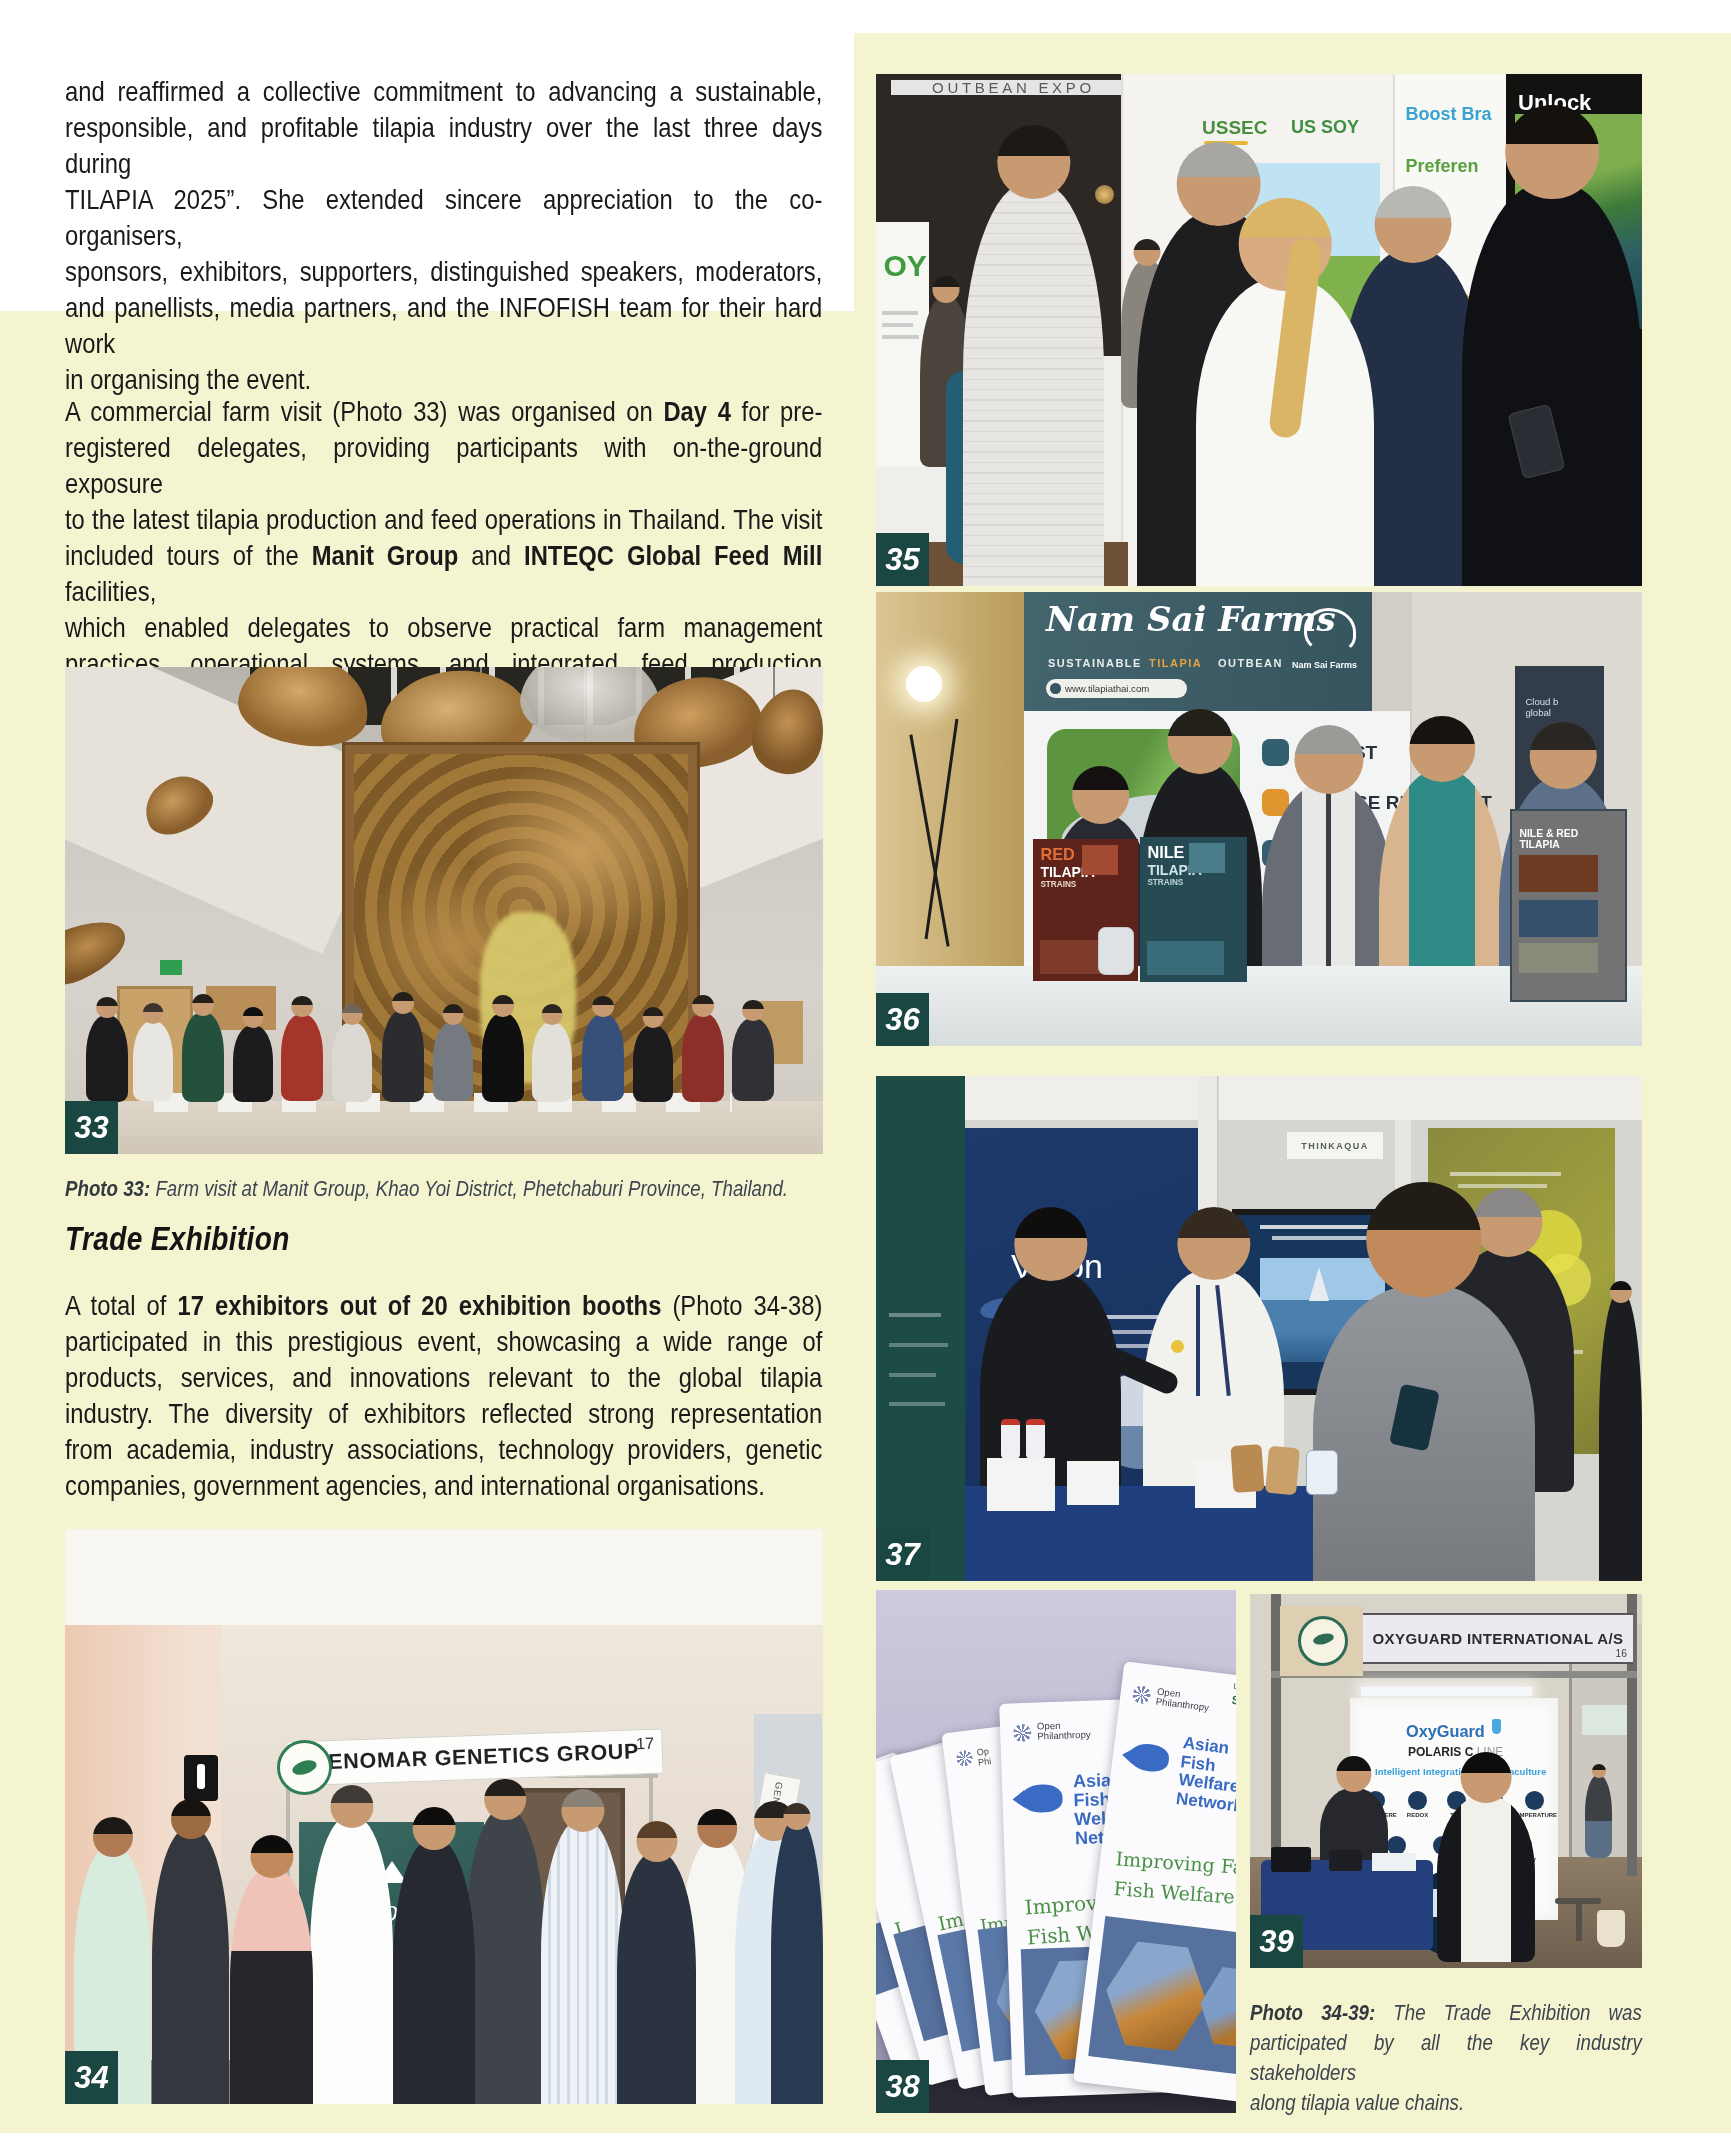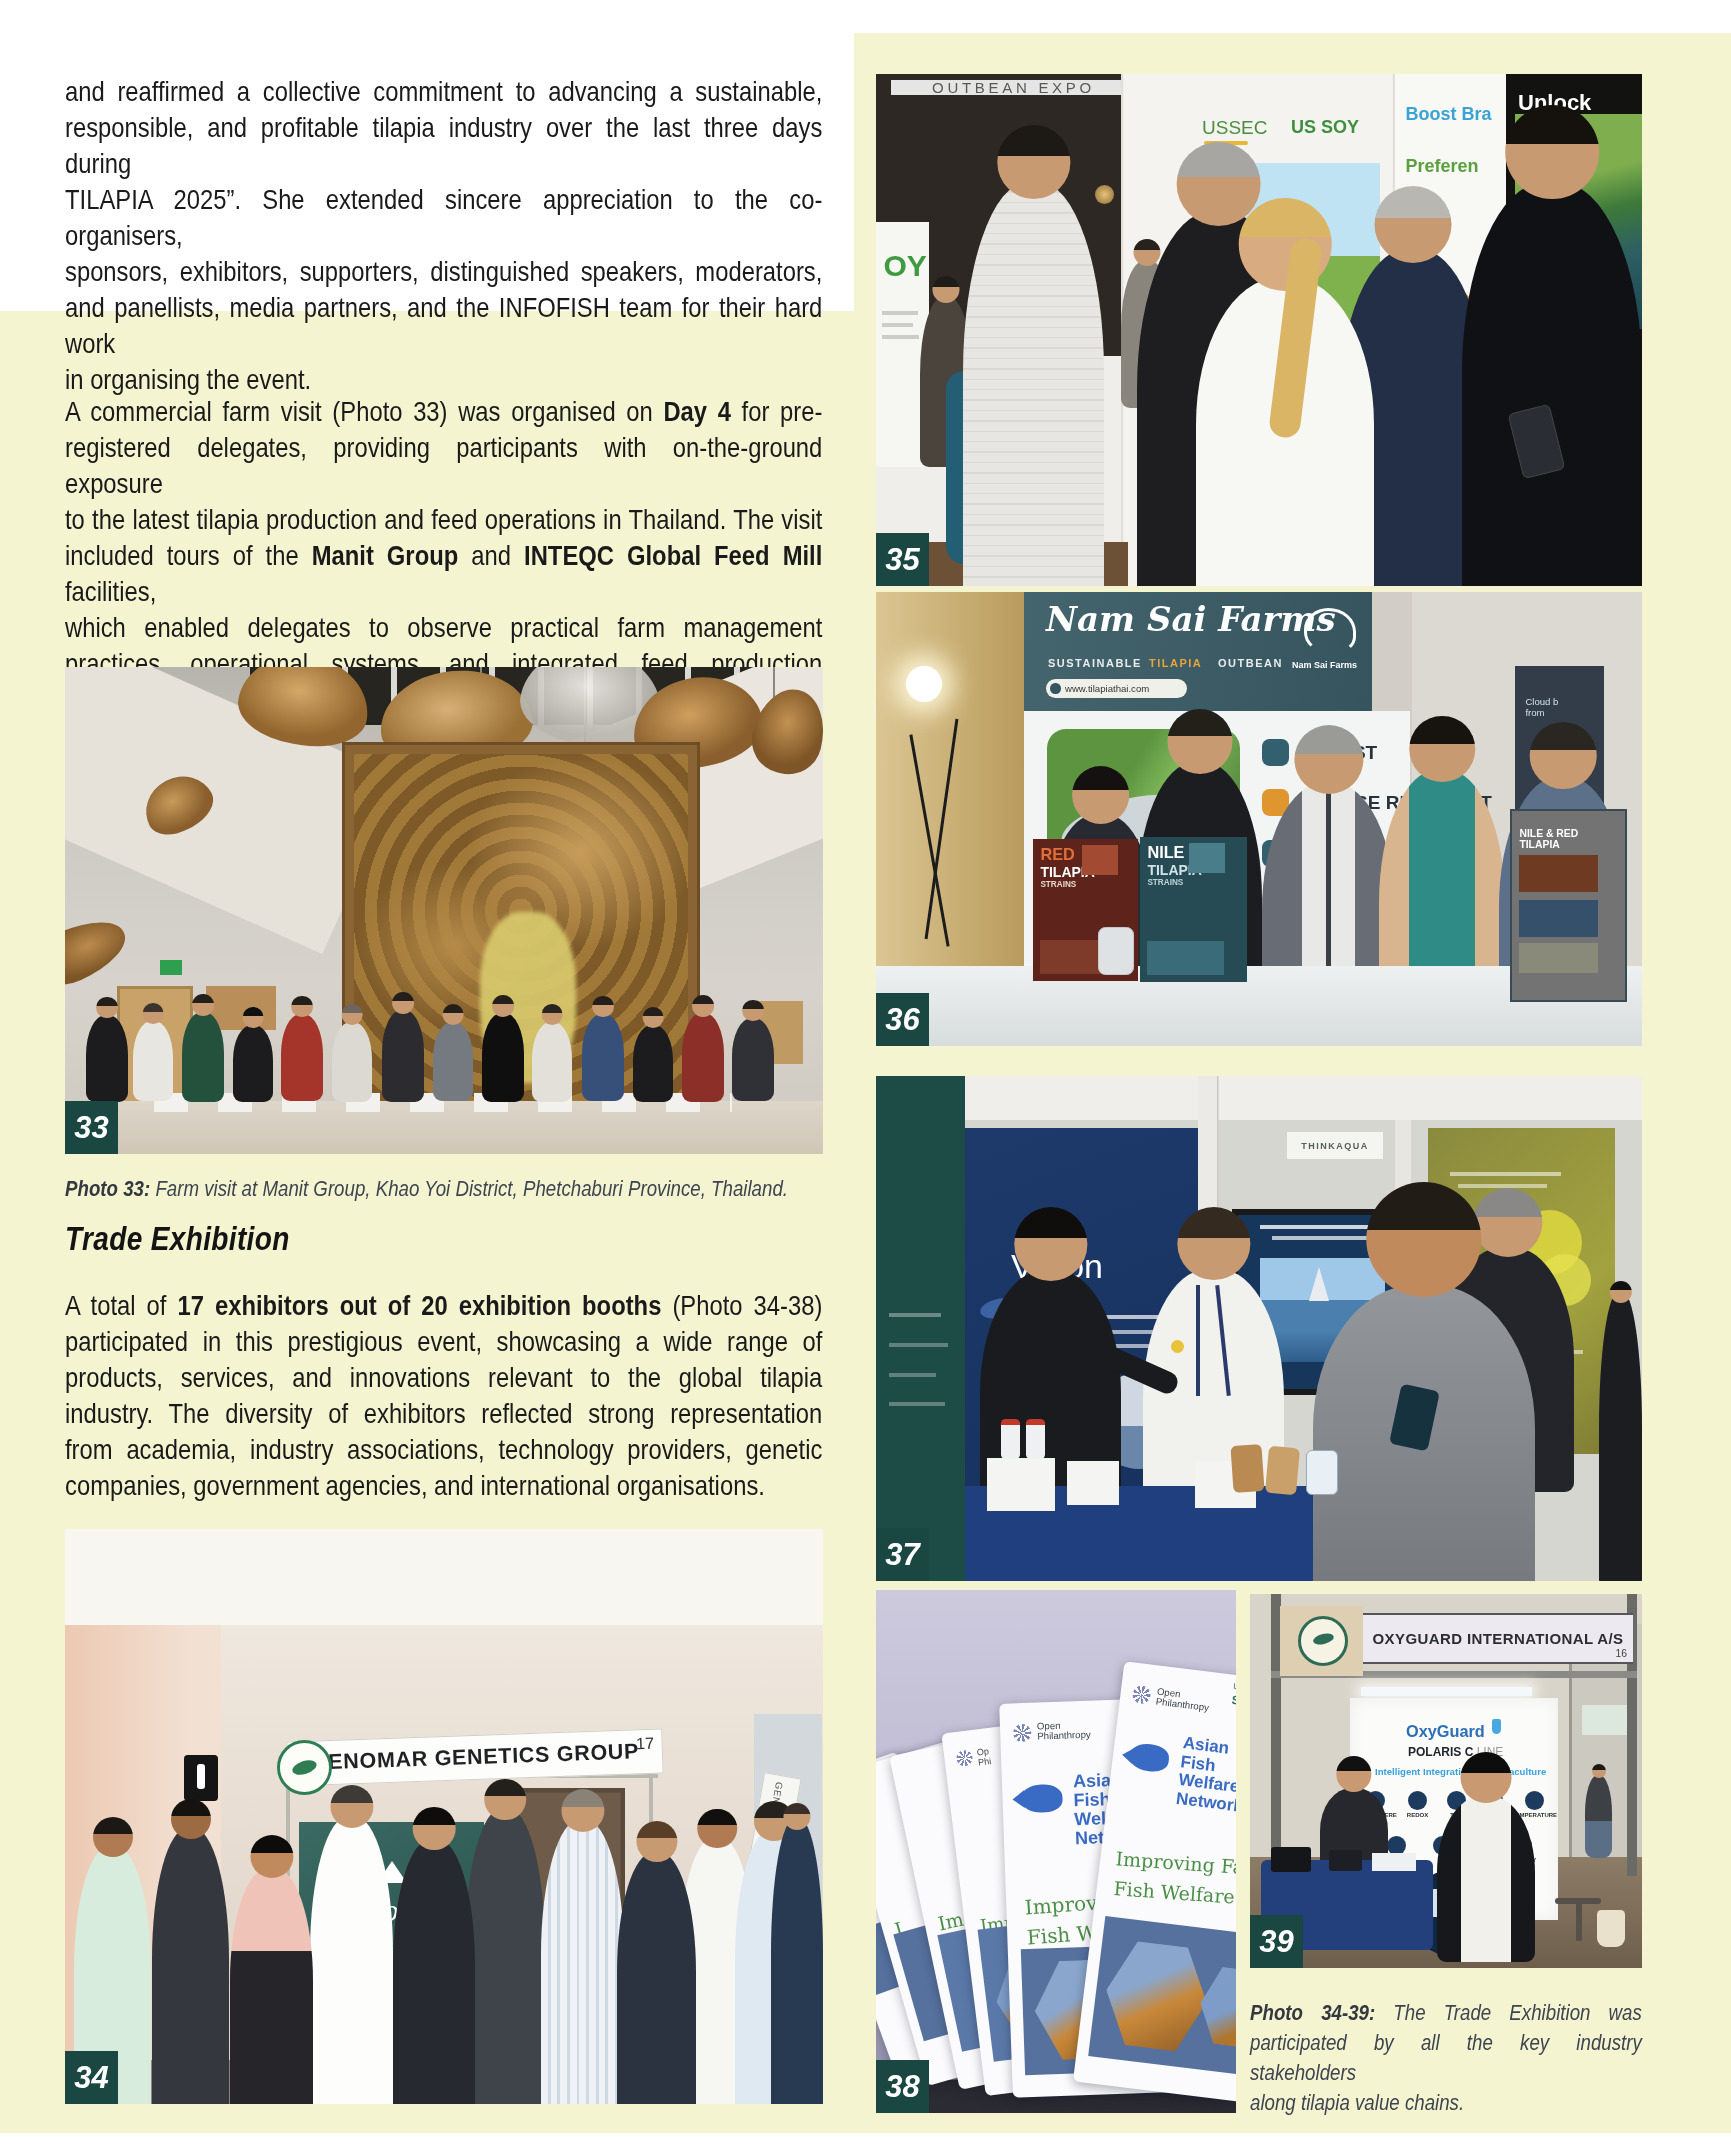--- a/index.html
+++ b/index.html
@@ -180,21 +180,21 @@
     <i class="a" style="left:0;top:0;width:297px;height:282px;background:#2d2824;"></i>
     <i class="a" style="left:15px;top:6px;width:245px;height:15px;background:#e5e5e5;color:#5a5a55;font-size:15px;letter-spacing:3.7px;display:flex;align-items:center;justify-content:center;">OUTBEAN EXPO</i>
     <i class="a" style="left:219px;top:111px;width:19px;height:19px;border-radius:50%;background:radial-gradient(#e8c27a,#8a6a34);"></i>
     <i class="a" style="left:0;top:148px;width:53px;height:245px;background:#f6f6f2;">
       <span class="a" style="left:7.4px;top:27px;font-weight:800;font-size:30px;color:#3f9b3f;">OY</span>
       <i class="a" style="left:6px;top:89px;width:36px;height:3.7px;background:#ccc;"></i>
       <i class="a" style="left:6px;top:101px;width:31px;height:3.7px;background:#ccc;"></i>
       <i class="a" style="left:6px;top:113px;width:37px;height:3.7px;background:#ccc;"></i>
     </i>
     <i class="a" style="left:245px;top:0;width:274px;height:512px;background:#f4f3ef;box-shadow:inset -2.2px 0 0 #e0ded8, inset 2.2px 0 0 #e0ded8;"></i>
-    <span class="a" style="left:326px;top:43px;font-weight:400;font-size:19px;color:#4a8f3f;">USSEC</span>
+    <span class="a" style="left:326px;top:43px;font-weight:700;font-size:19px;color:#4a8f3f;">USSEC</span>
     <i class="a" style="left:328px;top:67px;width:44px;height:4.4px;border-radius:2.2px;background:#e5b83a;"></i>
     <span class="a" style="left:415px;top:43px;font-weight:800;font-size:18px;color:#3f8f3f;">US SOY</span>
     <i class="a" style="left:319px;top:89px;width:185px;height:311px;border-radius:0 0 13.3px 13.3px;background:linear-gradient(180deg,#bfe3f2 0 30%,#7fb24d 30% 55%,#3f7a28 100%);"></i>
 
     <i class="a" style="left:519px;top:0;width:111px;height:512px;background:#f8f8f4;">
       <span class="a" style="left:10.4px;top:30px;font-weight:700;font-size:18px;color:#3aa3d4;">Boost Bra</span>
       <span class="a" style="left:10.4px;top:82px;font-weight:700;font-size:18px;color:#5aa03f;">Preferen</span>
       <i class="a" style="left:27px;top:215px;width:56px;height:56px;border-radius:50%;background:#e8c23a;box-shadow:inset 0 0 0 4.4px #d4a92c;"></i>
     </i>
 
@@ -260,21 +260,21 @@
     </i>
     <i class="a" style="left:386px;top:147px;width:27px;height:27px;border-radius:7.4px;background:#33606e;"></i>
     <span class="a" style="left:421px;top:150px;font-weight:700;font-size:19px;color:#27323a;">ROBUST</span>
     <i class="a" style="left:386px;top:197px;width:27px;height:27px;border-radius:7.4px;background:#e0962e;"></i>
     <span class="a" style="left:421px;top:200px;font-weight:700;font-size:19px;color:#27323a;">DISEASE RESISTANT</span>
     <i class="a" style="left:386px;top:248px;width:27px;height:27px;border-radius:7.4px;background:#33606e;"></i>
     <span class="a" style="left:421px;top:251px;font-weight:700;font-size:19px;color:#27323a;">ELD</span>
 
     <i class="a" style="left:639px;top:74px;width:89px;height:245px;background:#333d4a;">
       <span class="a pre" style="left:10.4px;top:30px;font-size:9.6px;color:#cfe0ea;">Cloud b
-from</span>
+global</span>
     </i>
     <i class="person" style="left:667px;bottom:135px;width:30px;height:89px;background:#5a6b8a;--hair:#8a8177;z-index:4;"></i>
     <i class="person" style="left:710px;bottom:128px;width:31px;height:96px;background:#6b7078;--hair:#26221d;z-index:4;"></i>
 
     <i class="person" style="left:169px;bottom:-13.3px;width:111px;height:245px;background:#272a30;--hair:#141110;z-index:7;"></i>
     <i class="person" style="left:261px;bottom:-13.3px;width:125px;height:297px;background:#1b1d21;--hair:#23201a;z-index:6;"></i>
     <i class="person" style="left:386px;bottom:-13.3px;width:133px;height:276px;background:linear-gradient(90deg,#686d75 30%,#e8e8e6 30% 48%,#3a3f46 48% 52%,#e8e8e6 52% 70%,#686d75 70%);--hair:#9a9a96;z-index:7;"></i>
     <i class="person" style="left:503px;bottom:-13.3px;width:126px;height:289px;background:linear-gradient(90deg,#d8b58e 24%,#2e8b86 24% 76%,#d8b58e 76%);--hair:#17130f;z-index:8;"></i>
     <i class="person" style="left:623px;bottom:-13.3px;width:128px;height:282px;background:#5d7089;--hair:#2a2723;z-index:8;"></i>
 

